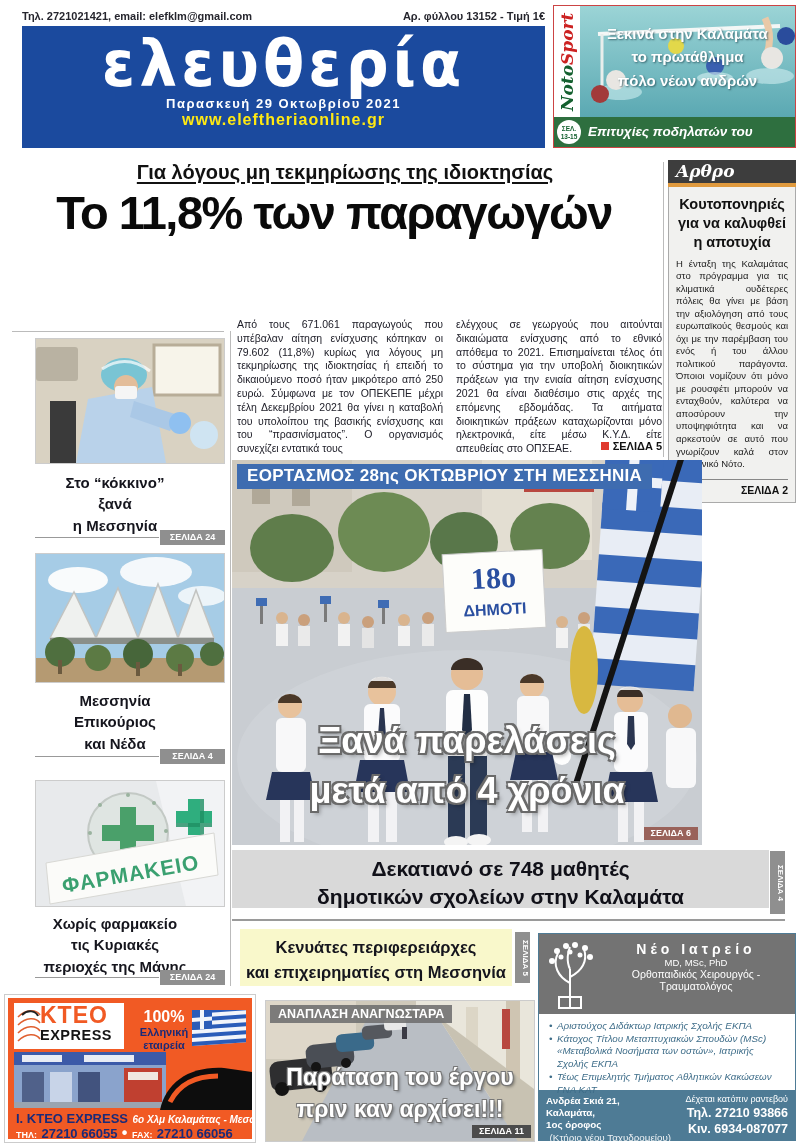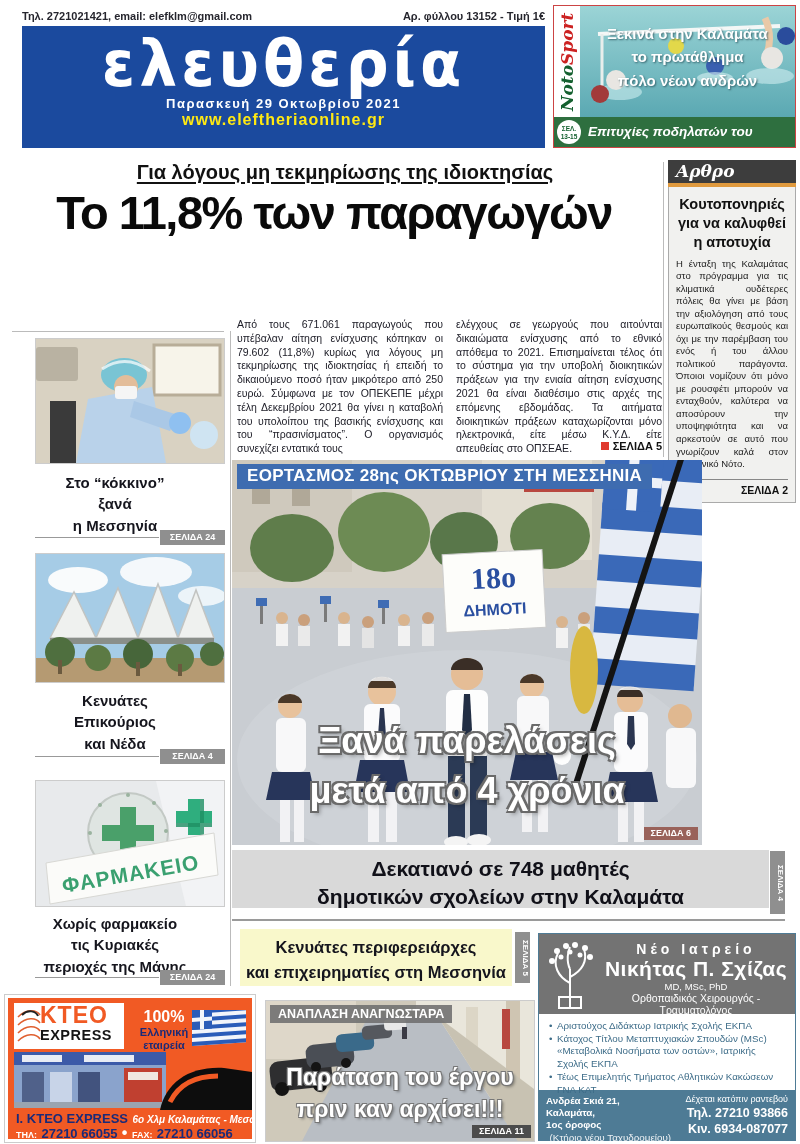--- a/index.html
+++ b/index.html
@@ -68,21 +68,21 @@
 
   
   .docad { position:absolute; left:538px; top:933px; width:258px; height:208px; background:#fff; border:1px solid #4e7b95; }
   .doc-header { position:relative; background:#737373; height:80px; color:#fff; }
   .doc-tree { position:absolute; left:5px; top:5px; }
   .doc-texts { margin-left:58px; text-align:center; }
   .doc-label { letter-spacing:4px; font-weight:bold; font-size:14px; padding-top:7px; }
   .doc-name { font-size:21px; font-weight:bold; letter-spacing:.5px; }
   .doc-creds { font-size:9.5px; }
   .doc-spec { font-size:10.5px; }
-  .doc-body { padding:6px 8px 4px; color:#3e6d89; font-size:9.8px; line-height:1.3; height:76px; }
+  .doc-body { padding:6px 8px 4px; color:#3e6d89; font-size:9.8px; line-height:1.3; height:76px;font-style:italic; }
   .doc-bullet { padding-left:10px; position:relative; }
   .doc-bullet::before { content:"• "; position:absolute; left:2px; }
   .doc-footer { background:#4e7b95; color:#fff; height:50px; display:flex; padding:5px 7px; gap:6px; }
   .doc-addr { width:53%; font-size:9.8px; font-weight:bold; line-height:1.25; }
   .doc-addr .lite { font-weight:normal; opacity:.9;text-align:right; }
   .doc-call { width:47%; text-align:right; font-size:9px; line-height:1.1; }
   .doc-call .big { font-size:12.5px; font-weight:bold; line-height:1.3; }
 
   
   .kteo { position:absolute; left:5px; top:995px; width:250px; height:147px; background:#f15a24; border:3px solid #fff; box-shadow:0 0 0 1px #ccc; overflow:hidden; }
@@ -229,21 +229,21 @@
       <circle cx="62" cy="104" r="13" fill="#5c7a44"></circle>
       <circle cx="102" cy="100" r="15" fill="#47663a"></circle>
       <circle cx="144" cy="104" r="14" fill="#5c7a44"></circle>
       <circle cx="176" cy="100" r="12" fill="#4f6f3f"></circle>
       <rect x="22" y="106" width="4" height="14" fill="#6b5a3f"></rect>
       <rect x="100" y="108" width="4" height="14" fill="#6b5a3f"></rect>
       <rect x="142" y="110" width="4" height="12" fill="#6b5a3f"></rect>
     </svg>
   </div>
   <div class="sb-cap" style="top:690px;">
-    <div>Κενυάτες</div>
+    <div>Μεσσηνία</div>
     <div>Επικούριος</div>
     <div>και Νέδα</div>
   </div>
   <div class="sb-line" style="top:756px;"></div>
   <div class="sb-badge" style="top:749px;">ΣΕΛΙΔΑ 4</div>
 
   <div class="sb-photo" style="top:780px; height:127px;">
     <svg width="188" height="125" viewBox="0 0 188 125">
       <rect width="188" height="125" fill="#e8eaec"></rect>
       <polygon points="120,0 188,0 188,125 150,125" fill="#f2f3f5"></polygon>
@@ -433,21 +433,20 @@
           <circle cx="41" cy="9" r="3"></circle>
             <circle cx="46" cy="18" r="3"></circle>
             <circle cx="8" cy="22" r="3"></circle>
           <circle cx="36" cy="16" r="2.5"></circle>
             <circle cx="17" cy="18" r="2.5"></circle>
             <circle cx="26" cy="13" r="2.5"></circle>
         </g>
       </svg>
       <div class="doc-texts">
         <div class="doc-label">Νέο Ιατρείο</div>
-        <div class="doc-name">Νικήτας Π. Σχίζας</div>
         <div class="doc-creds">MD, MSc, PhD</div>
         <div class="doc-spec">Ορθοπαιδικός Χειρουργός - Τραυματολόγος</div>
       </div>
     </div>
     <div class="doc-body">
       <div class="doc-bullet">Αριστούχος Διδάκτωρ Ιατρικής Σχολής ΕΚΠΑ</div>
       <div class="doc-bullet">Κάτοχος Τίτλου Μεταπτυχιακών Σπουδών (MSc) «Μεταβολικά Νοσήματα των οστών», Ιατρικής Σχολής ΕΚΠΑ</div>
       <div class="doc-bullet">Τέως Επιμελητής Τμήματος Αθλητικών Κακώσεων ΓΝΑ ΚΑΤ</div>
     </div>
     <div class="doc-footer">

